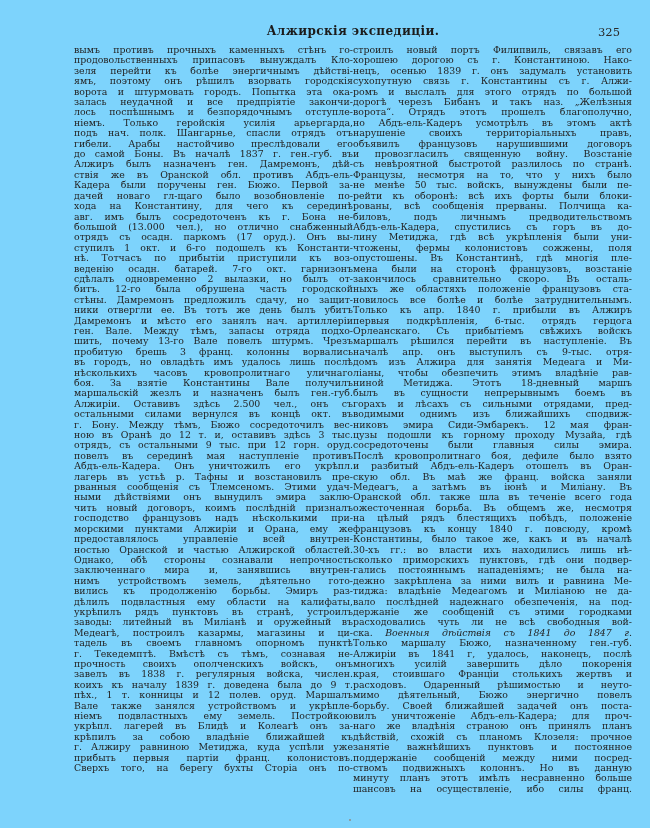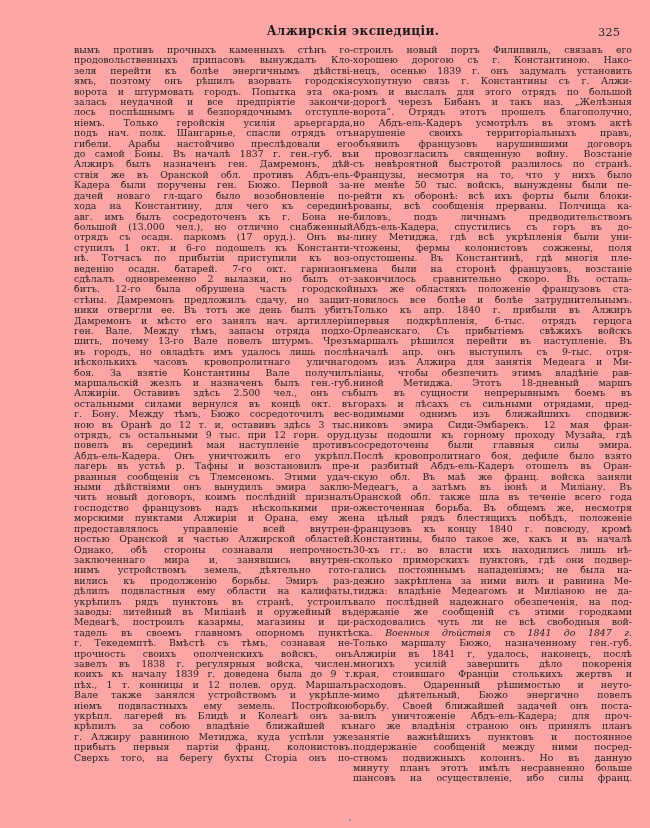--- a/index.html
+++ b/index.html
@@ -4,21 +4,21 @@
 <style>
   html, body {
     margin: 0;
     padding: 0;
     background: #f6f5f3;
   }
   .page {
     position: relative;
     width: 650px;
     height: 828px;
-    background: #fca5a5;
+    background: #7dd3fc;
     color: #212121;
     font-family: "DejaVu Serif", serif;
     overflow: hidden;
   }
   .running-head {
     position: absolute;
     top: 24px;
     left: 74px;
     width: 558px;
     height: 16px;
@@ -106,20 +106,21 @@
         <div class="line"><span>ступилъ 1 окт. и 6-го подошелъ къ Константи-</span></div>
         <div class="line"><span>нѣ. Тотчасъ по прибытіи приступили къ воз-</span></div>
         <div class="line"><span>веденію осадн. батарей. 7-го окт. гарнизонъ</span></div>
         <div class="line"><span>сдѣлалъ одновременно 2 вылазки, но былъ от-</span></div>
         <div class="line"><span>битъ. 12-го была обрушена часть городской</span></div>
         <div class="line"><span>стѣны. Дамремонъ предложилъ сдачу, но защит-</span></div>
         <div class="line"><span>ники отвергли ее. Въ тотъ же день былъ убитъ</span></div>
         <div class="line"><span>Дамремонъ и мѣсто его занялъ нач. артиллеріи</span></div>
         <div class="line"><span>ген. Вале. Между тѣмъ, запасы отряда подхо-</span></div>
         <div class="line"><span>шить, почему 13-го Вале повелъ штурмъ. Чрезъ</span></div>
+        <div class="line"><span>пробитую брешь 3 франц. колонны ворвались</span></div>
         <div class="line"><span>въ городъ, но овладѣть имъ удалось лишь послѣ</span></div>
         <div class="line"><span>нѣсколькихъ часовъ кровопролитнаго уличнаго</span></div>
         <div class="line"><span>боя. За взятіе Константины Вале получилъ</span></div>
         <div class="line"><span>маршальскій жезлъ и назначенъ былъ ген.-губ.</span></div>
         <div class="line"><span>Алжиріи. Оставивъ здѣсь 2.500 чел., онъ съ</span></div>
         <div class="line"><span>остальными силами вернулся въ концѣ окт. въ</span></div>
         <div class="line"><span>г. Бону. Между тѣмъ, Бюжо сосредоточилъ вес-</span></div>
         <div class="line"><span>ною въ Оранѣ до 12 т. и, оставивъ здѣсь 3 тыс.</span></div>
         <div class="line"><span>отрядъ, съ остальными 9 тыс. при 12 горн. оруд.</span></div>
         <div class="line"><span>повелъ въ серединѣ мая наступленіе противъ</span></div>
@@ -214,20 +215,21 @@
         <div class="line"><span>ска. </span><i>Военныя дѣйствія съ 1841 до 1847 г.</i></div>
         <div class="line"><span>Только маршалу Бюжо, назначенному ген.-губ.</span></div>
         <div class="line"><span>Алжиріи въ 1841 г, удалось, наконецъ, послѣ</span></div>
         <div class="line"><span>многихъ усилій завершить дѣло покоренія</span></div>
         <div class="line"><span>края, стоившаго Франціи столькихъ жертвъ и</span></div>
         <div class="line"><span>расходовъ. Одаренный рѣшимостью и неуто-</span></div>
         <div class="line"><span>мимо дѣятельный, Бюжо энергично повелъ</span></div>
         <div class="line"><span>борьбу. Своей ближайшей задачей онъ поста-</span></div>
         <div class="line"><span>вилъ уничтоженіе Абдъ-ель-Кадера; для проч-</span></div>
         <div class="line"><span>наго же владѣнія страною онъ принялъ планъ</span></div>
+        <div class="line"><span>дѣйствій, схожій съ планомъ Клозеля: прочное</span></div>
         <div class="line"><span>занятіе важнѣйшихъ пунктовъ и постоянное</span></div>
         <div class="line"><span>поддержаніе сообщеній между ними посред-</span></div>
         <div class="line"><span>ствомъ подвижныхъ колоннъ. Но въ данную</span></div>
         <div class="line"><span>минуту планъ этотъ имѣлъ несравненно больше</span></div>
         <div class="line"><span>шансовъ на осуществленіе, ибо силы франц.</span></div>
       </div>
   </div>
 
   <div class="speck"></div>
 </div>

